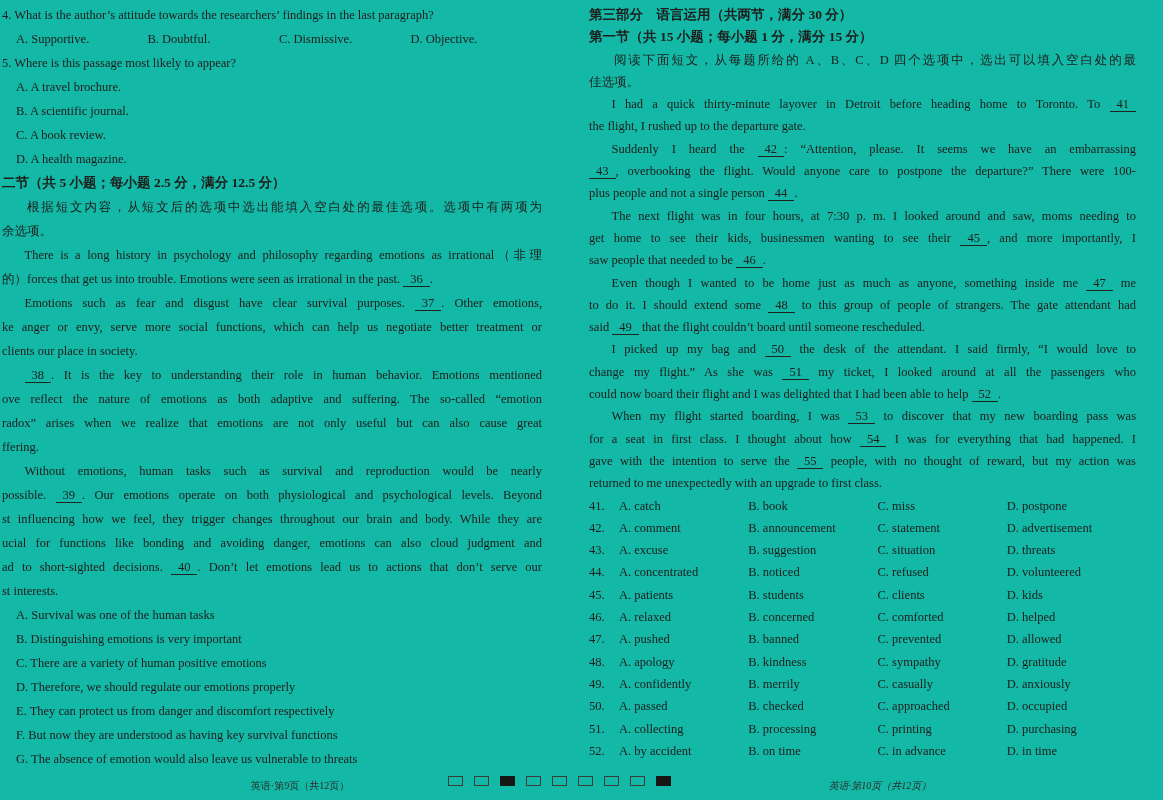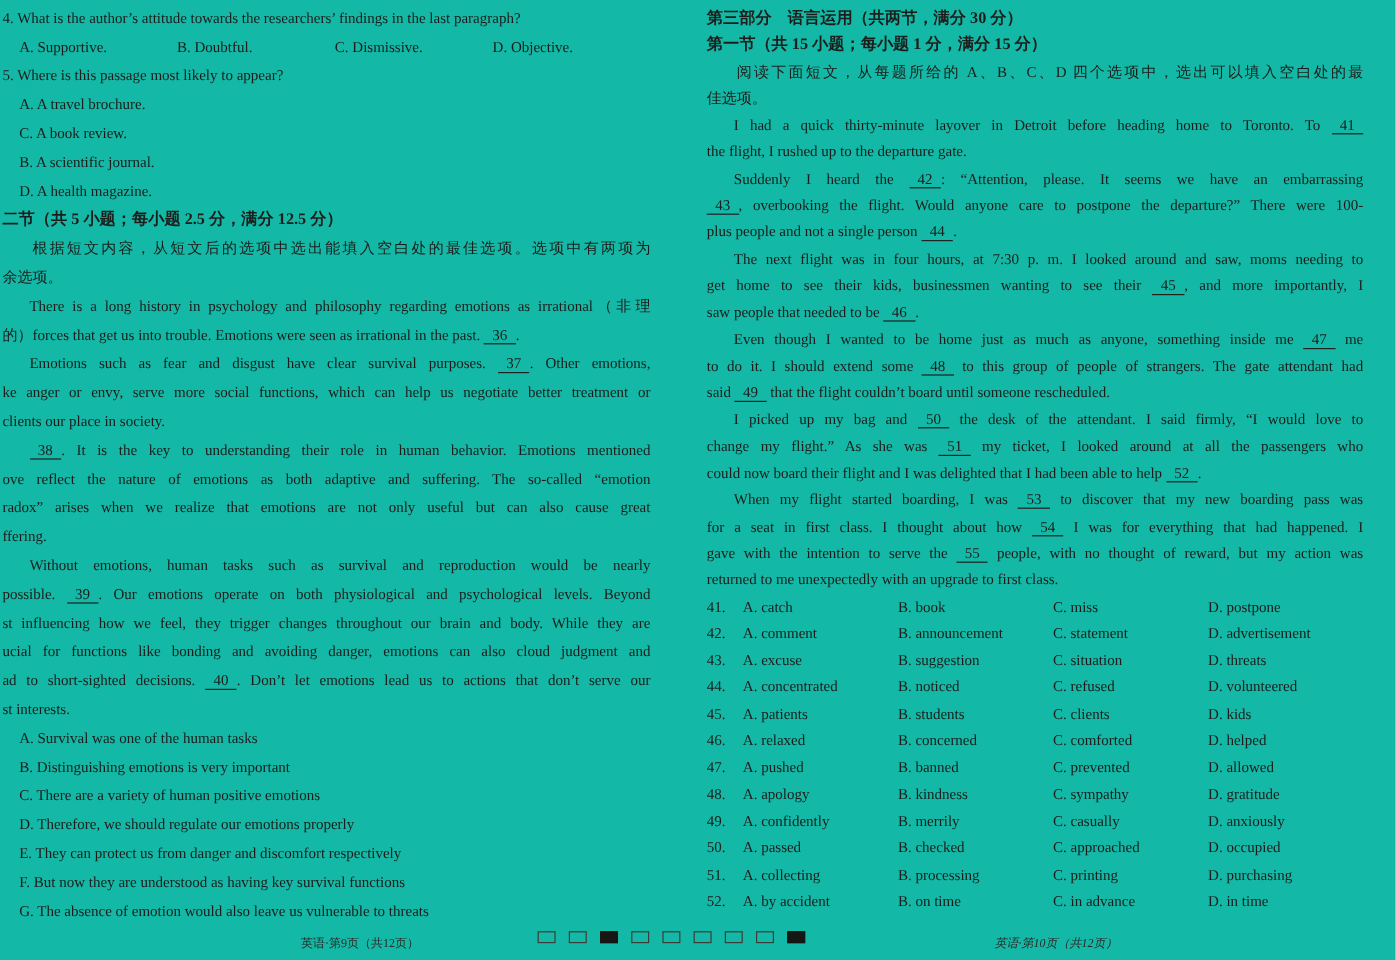--- a/index.html
+++ b/index.html
@@ -42,22 +42,22 @@
 
     <span class="optcell">A. Supportive.</span>
         <span class="optcell">B. Doubtful.</span>
         <span class="optcell">C. Dismissive.</span>
         <span class="optcell">D. Objective.</span>
       </div>
     <div class="line last">5. Where is this passage most likely to appear?</div>
     <div>
 
     <div class="line last pad">A. A travel brochure.</div>
+        <div class="line last pad">B. A scientific journal.</div>
         <div class="line last pad">C. A book review.</div>
-        <div class="line last pad">B. A scientific journal.</div>
         <div class="line last pad">D. A health magazine.</div>
       </div>
     <div class="line last bold cnbig">二节（共 5 小题；每小题 2.5 分，满分 12.5 分）</div>
     <div>
 
     <div class="line ind2">根据短文内容，从短文后的选项中选出能填入空白处的最佳选项。选项中有两项为</div>
         <div class="line last">余选项。</div>
       </div>
     <div>
 

